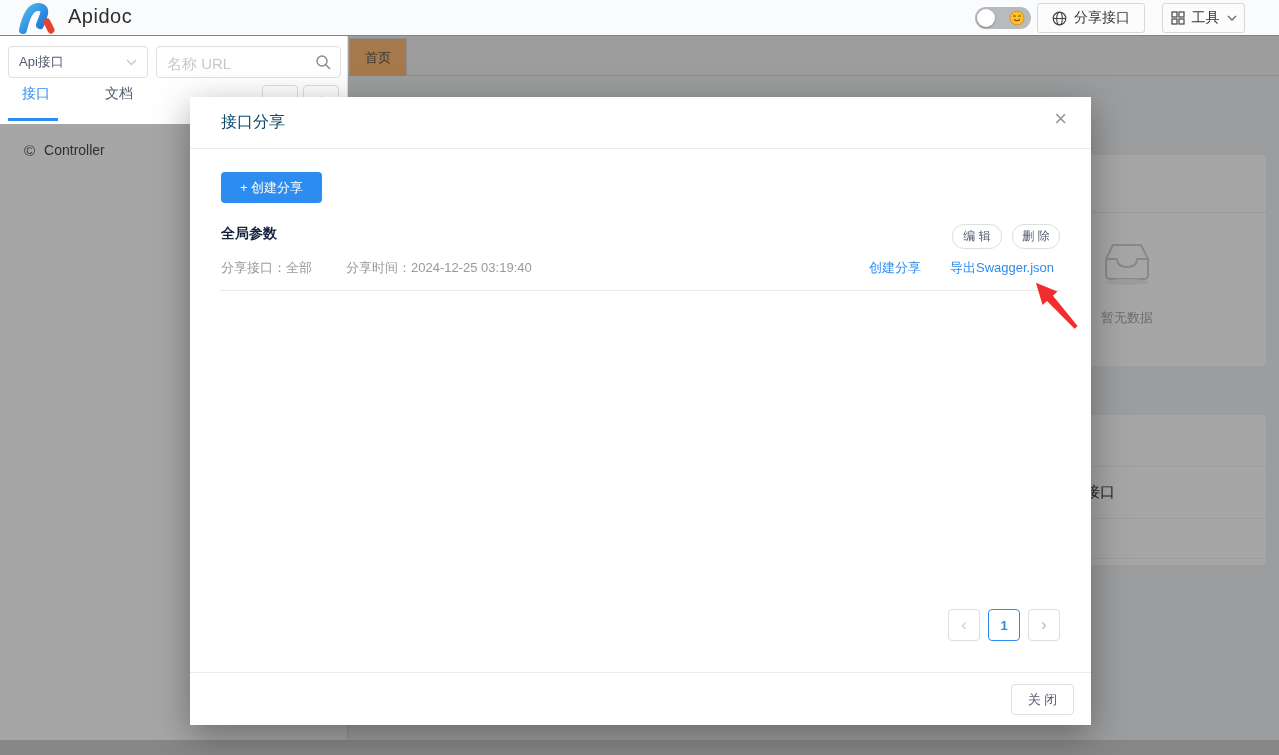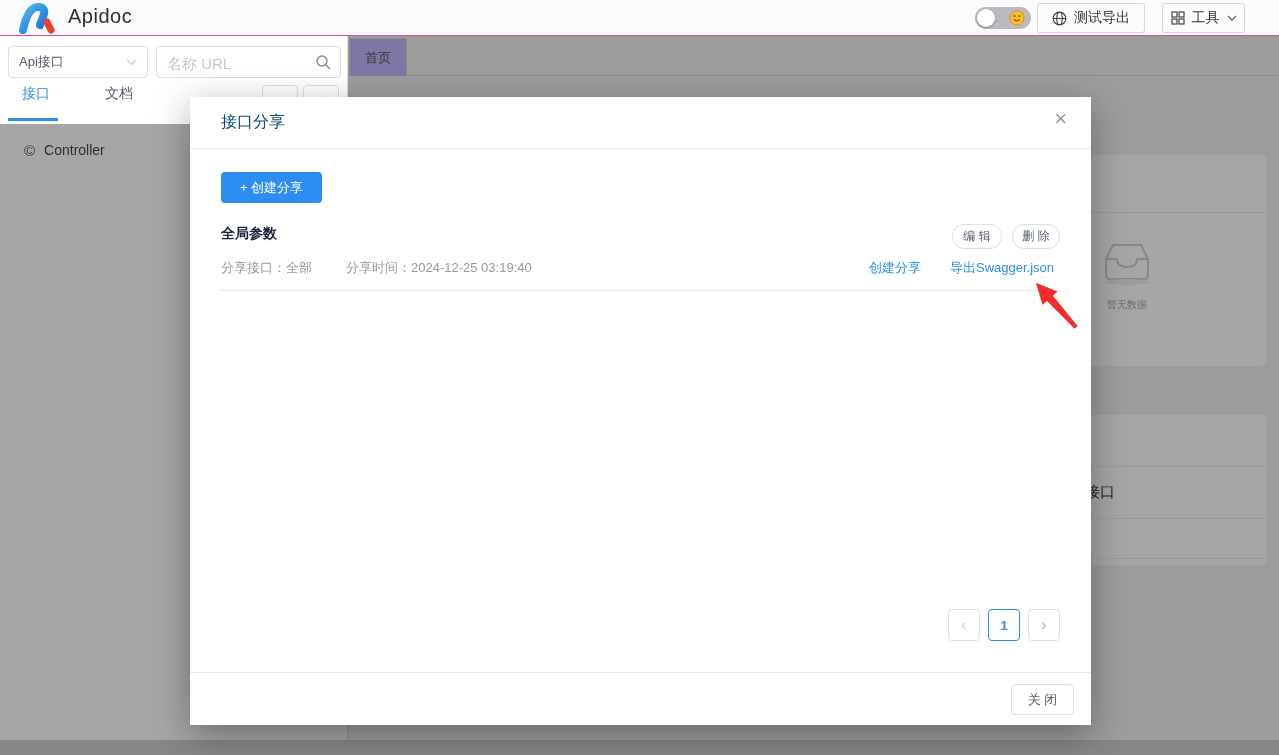--- a/index.html
+++ b/index.html
@@ -44,27 +44,27 @@
             justify-content:center;cursor:pointer;overflow:hidden;}
   #mini-refresh{left:262px;} #mini-expand{left:303px;}
   .tree-item{position:absolute;left:0;top:99px;width:348px;height:30px;display:flex;align-items:center;
              padding-left:24px;box-sizing:border-box;color:#4a4a4a;font-size:14px;gap:9px;cursor:pointer;}
   .tree-ico{color:#555;font-size:15px;line-height:1;}
 
   
   .content{position:absolute;left:348px;top:36px;width:931px;height:719px;background:#f0f1f3;z-index:5;}
   .tabbar{position:absolute;left:0;top:0;width:931px;height:40px;background:#f1f1f1;
           border-bottom:1px solid #d9d9d9;box-sizing:border-box;}
-  .mtab{position:absolute;left:1px;top:2px;width:58px;height:38px;background:#c4b5fd;
+  .mtab{position:absolute;left:1px;top:2px;width:58px;height:38px;background:#fdba74;
         border:1px solid #d9d9d9;border-bottom:0;box-sizing:border-box;display:flex;align-items:center;
         justify-content:center;font-size:13px;color:#555;cursor:pointer;}
   .card{position:absolute;background:#fff;border-radius:4px;overflow:hidden;}
   #cardA{left:640px;top:119px;width:278px;height:211px;}
   .chead{height:57px;border-bottom:1px solid #ededed;}
-  .empty{display:flex;flex-direction:column;align-items:center;padding-top:24px;color:#a8a8a8;font-size:10px;gap:11px;}
+  .empty{display:flex;flex-direction:column;align-items:center;padding-top:24px;color:#a8a8a8;font-size:13px;gap:22px;}
   #cardB{left:640px;top:379px;width:278px;height:150px;}
   #cardB .chead{height:51px;border-bottom:1px solid #f0f0f0;}
   .crow{height:51px;border-bottom:1px solid #f0f0f0;display:flex;align-items:center;
         font-size:15px;color:#333;cursor:pointer;}
   .crow span{margin-left:97px;}
   .crow2{height:39px;border-bottom:1px solid #f0f0f0;}
   .bstrip{position:absolute;left:0;top:740px;width:1279px;height:15px;background:#d0d0d0;z-index:12;}
 
   
   .mask{position:absolute;background:rgba(0,0,0,0.35);z-index:20;}
@@ -132,21 +132,21 @@
     </div>
 
     <button class="hbtn" id="btn-global">
       <span style="line-height:0;">
         <svg width="15" height="15" viewBox="0 0 15 15">
           <circle cx="7.5" cy="7.5" r="6.3" fill="none" stroke="#444" stroke-width="1.2"></circle>
           <ellipse cx="7.5" cy="7.5" rx="2.8" ry="6.3" fill="none" stroke="#444" stroke-width="1.1"></ellipse>
           <line x1="1.2" y1="7.5" x2="13.8" y2="7.5" stroke="#444" stroke-width="1.1"></line>
         </svg>
       </span>
-      <span>测试导出</span>
+      <span>分享接口</span>
     </button>
 
     <button class="hbtn" id="btn-tools">
       <span style="line-height:0;">
         <svg width="14" height="14" viewBox="0 0 14 14">
           <rect x="1" y="1" width="5" height="5" fill="none" stroke="#444" stroke-width="1.2"></rect>
           <rect x="8" y="1" width="5" height="5" fill="none" stroke="#444" stroke-width="1.2"></rect>
           <rect x="1" y="8" width="5" height="5" fill="none" stroke="#444" stroke-width="1.2"></rect>
           <rect x="8" y="8" width="5" height="5" fill="none" stroke="#444" stroke-width="1.2"></rect>
         </svg>

